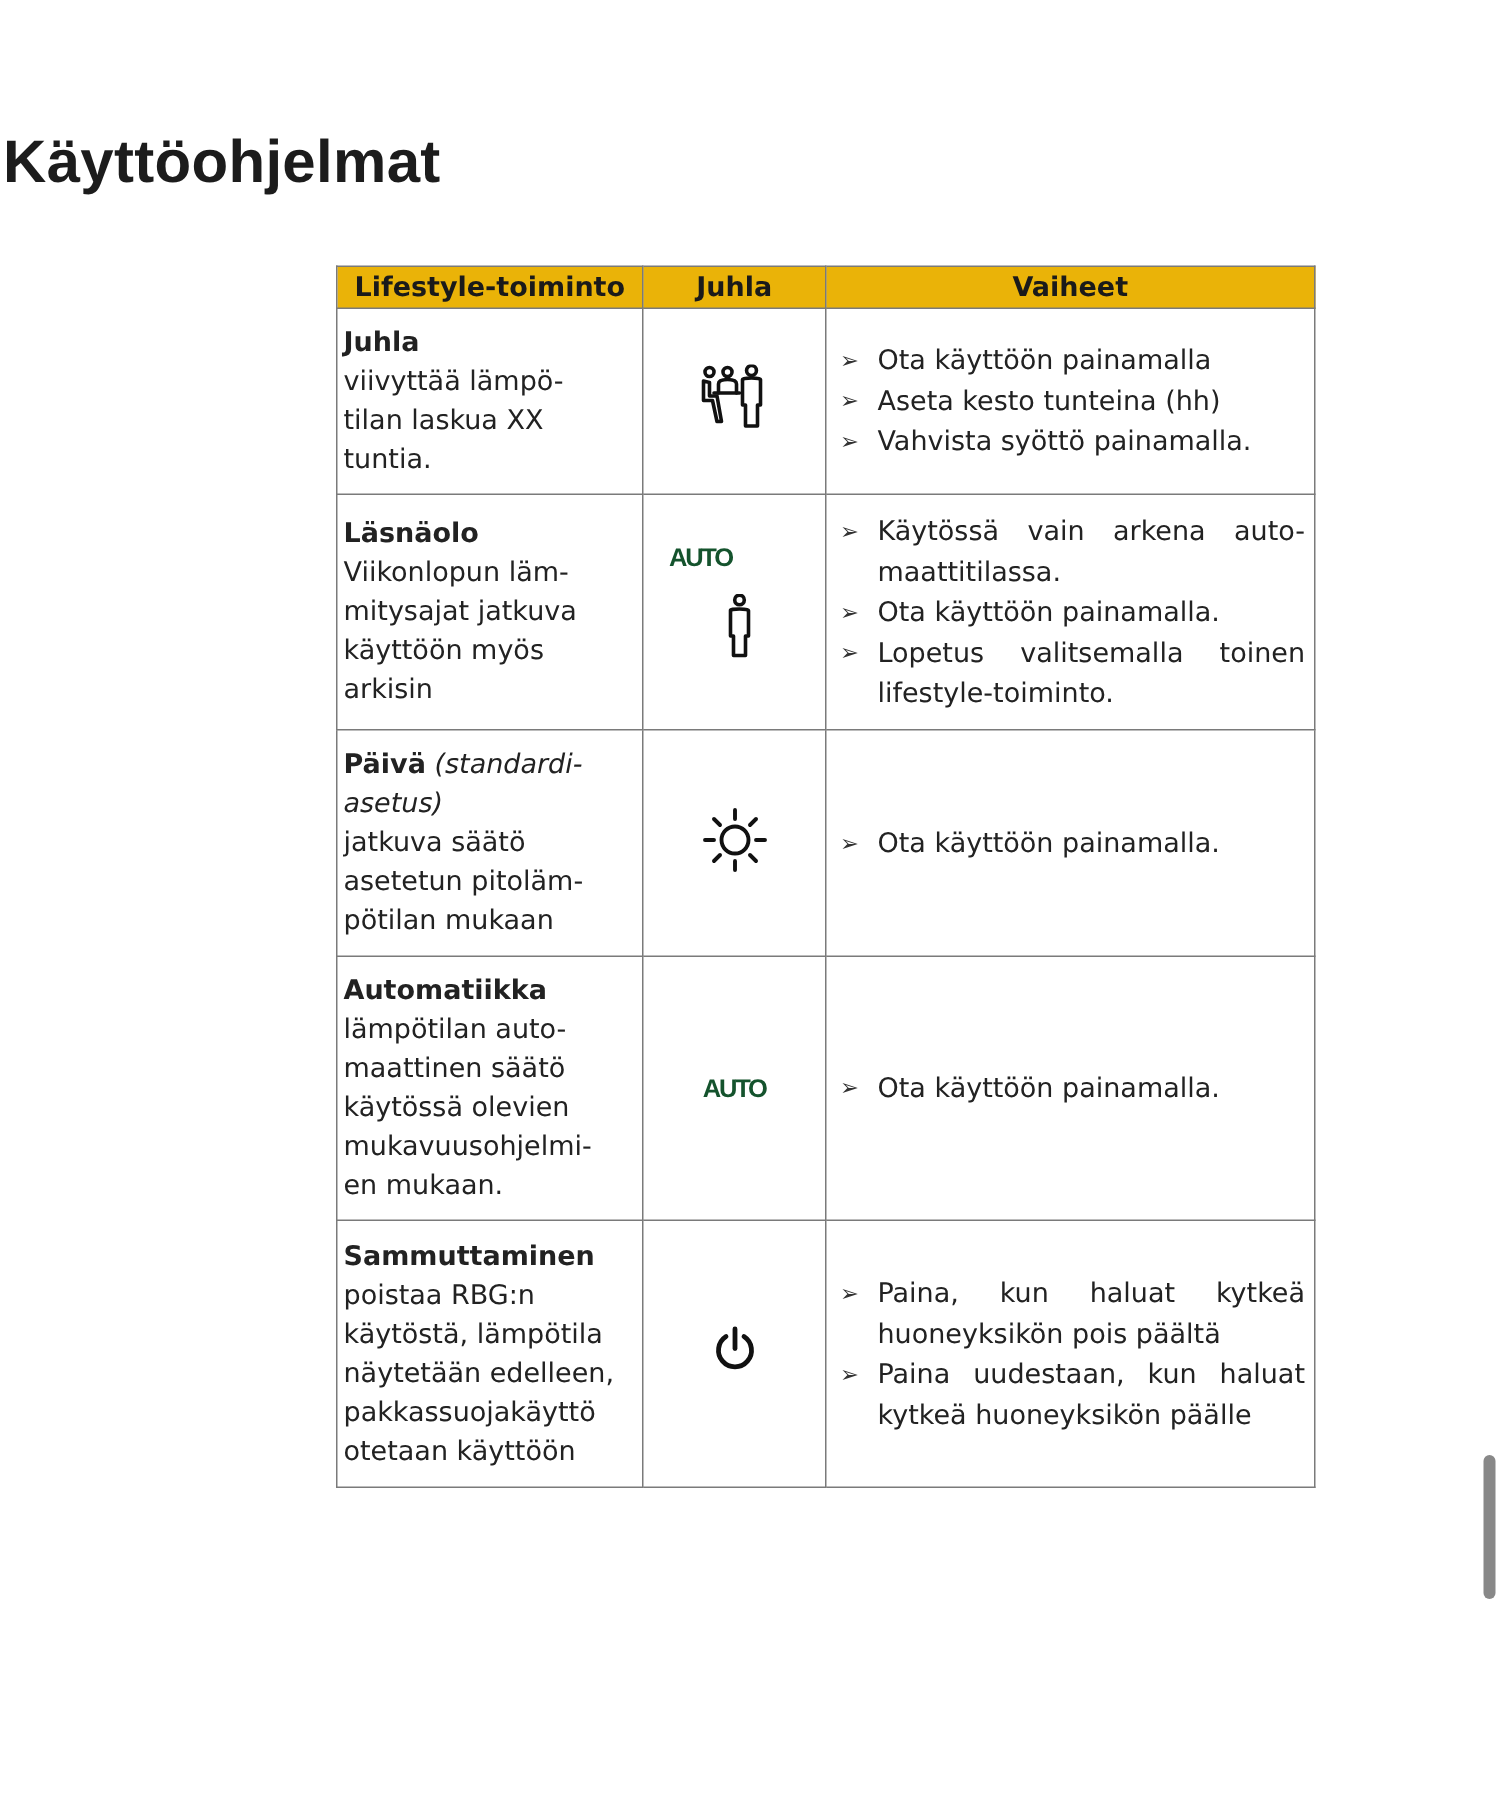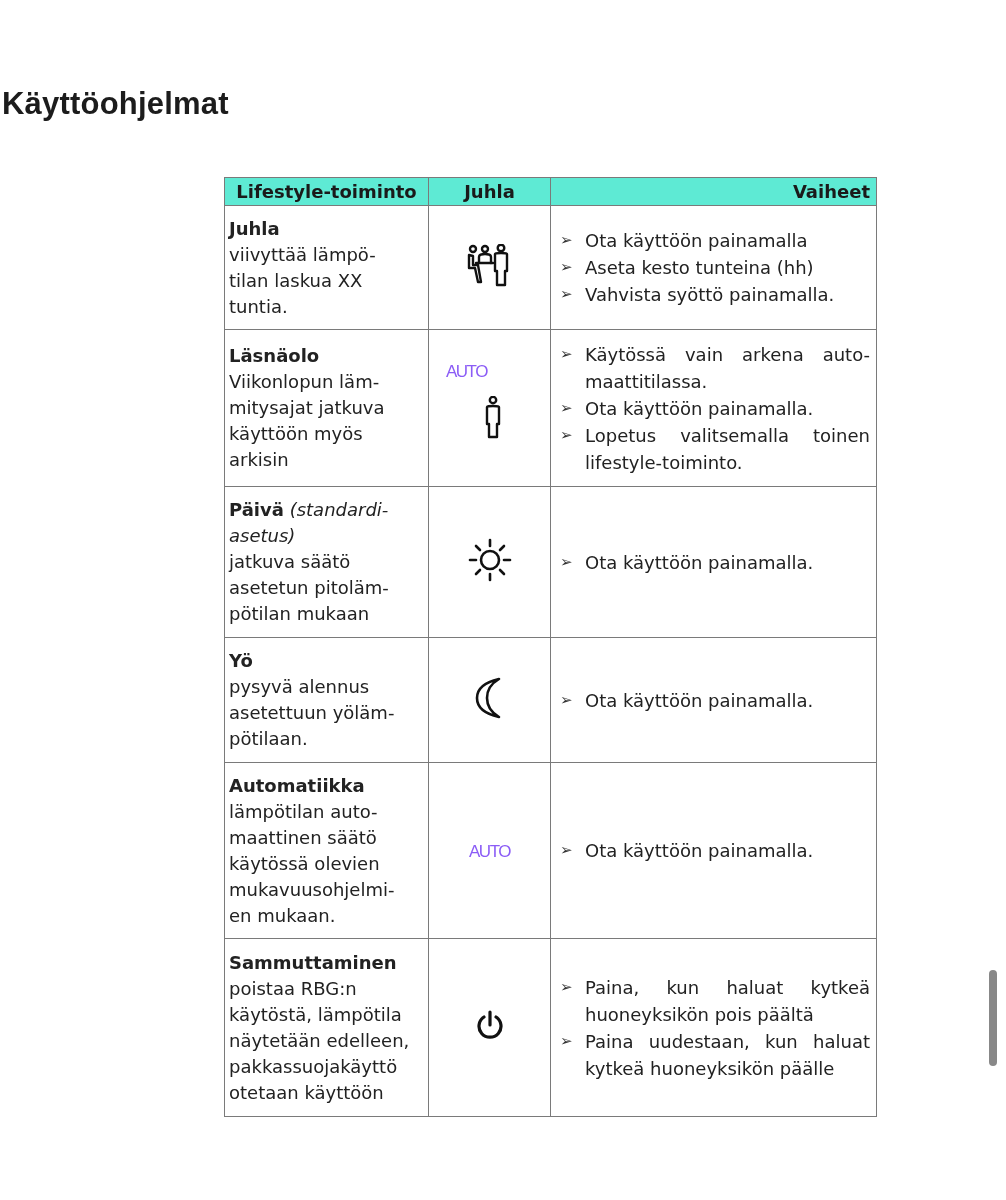--- a/index.html
+++ b/index.html
@@ -14,51 +14,51 @@
     overflow: hidden;
     font-family: "Liberation Sans", "DejaVu Sans", sans-serif;
     color: #1a1a1a;
   }
   .page-title {
     position: absolute;
     left: 2px;
     top: 86px;
     font-family: "Liberation Sans", sans-serif;
     font-weight: bold;
-    font-size: 31px;
+    font-size: 40px;
     color: #1c1c1c;
     letter-spacing: 0.2px;
     margin: 0;
   }
   table.programs {
     position: absolute;
     left: 224px;
     top: 177px;
     width: 653px;
     border-collapse: collapse;
     font-family: "DejaVu Sans", sans-serif;
     font-size: 18px;
     color: #222;
   }
   table.programs th, table.programs td {
     border: 1.5px solid #7a7a7a;
     vertical-align: middle;
   }
   table.programs th {
-    background: #5eead4;
+    background: #eab308;
     font-weight: bold;
     font-size: 18px;
     height: 27px;
     padding: 0 6px;
     color: #1a1a1a;
     margin-top: 24px;
   }
   th.col-func { width: 191px; text-align: center; }
   th.col-icon { width: 109px; text-align: center; }
-  th.col-steps { text-align: right; padding-left: 4px; }
+  th.col-steps { text-align: center; padding-left: 4px; }
   td.func {
     line-height: 26px;
     padding: 4px 4px;
   }
   td.func .name { font-weight: bold; }
   td.func .name-note { font-style: italic; font-weight: normal; }
   td.icon-cell {
     text-align: center;
     position: relative;
   }
@@ -78,24 +78,24 @@
   }
   ul.step-list li .bullet {
     position: absolute;
     left: 3px;
     top: 0;
     font-size: 15px;
     color: #333;
   }
   .auto-label {
     font-family: "Liberation Sans", sans-serif;
-    font-weight: normal;
+    font-weight: bold;
     font-size: 17px;
     letter-spacing: -1.5px;
-    color: #8b5cf6;
+    color: #14532d;
   }
   .icon-svg { display: inline-block; vertical-align: middle; }
   .row-juhla { height: 124px; }
   .row-lasnaolo { height: 157px; padding-left: 12px; }
   .row-paiva { height: 151px; }
   .row-yo { height: 125px; }
   .row-auto { height: 176px; margin-left: 32px; }
   .row-sammutus { height: 178px; }
   .presence-wrap {
     position: relative;
@@ -215,40 +215,20 @@
           </svg>
         </span>
       </td>
       <td class="steps">
         <ul class="step-list">
           <li><span class="bullet">➢</span><span>Ota käyttöön painamalla.</span></li>
         </ul>
       </td>
     </tr>
 
-    <tr class="row-yo">
-      <td class="func">
-        <div class="name">Yö</div>
-        <div>pysyvä alennus</div>
-        <div>asetettuun yöläm-</div>
-        <div>pötilaan.</div>
-      </td>
-      <td class="icon-cell">
-        <span class="icon-svg">
-          <svg width="34" height="44" viewBox="0 0 34 44" fill="none" stroke="#111" stroke-width="2.6" stroke-linejoin="round">
-            <path d="M26 3 Q4 8 4 22 Q4 36 26 41 Q14 34 14 22 Q14 10 26 3 Z"></path>
-          </svg>
-        </span>
-      </td>
-      <td class="steps">
-        <ul class="step-list">
-          <li><span class="bullet">➢</span><span>Ota käyttöön painamalla.</span></li>
-        </ul>
-      </td>
-    </tr>
 
     <tr class="row-auto">
       <td class="func">
         <div class="name">Automatiikka</div>
         <div>lämpötilan auto-</div>
         <div>maattinen säätö</div>
         <div>käytössä olevien</div>
         <div>mukavuusohjelmi-</div>
         <div>en mukaan.</div>
       </td>

